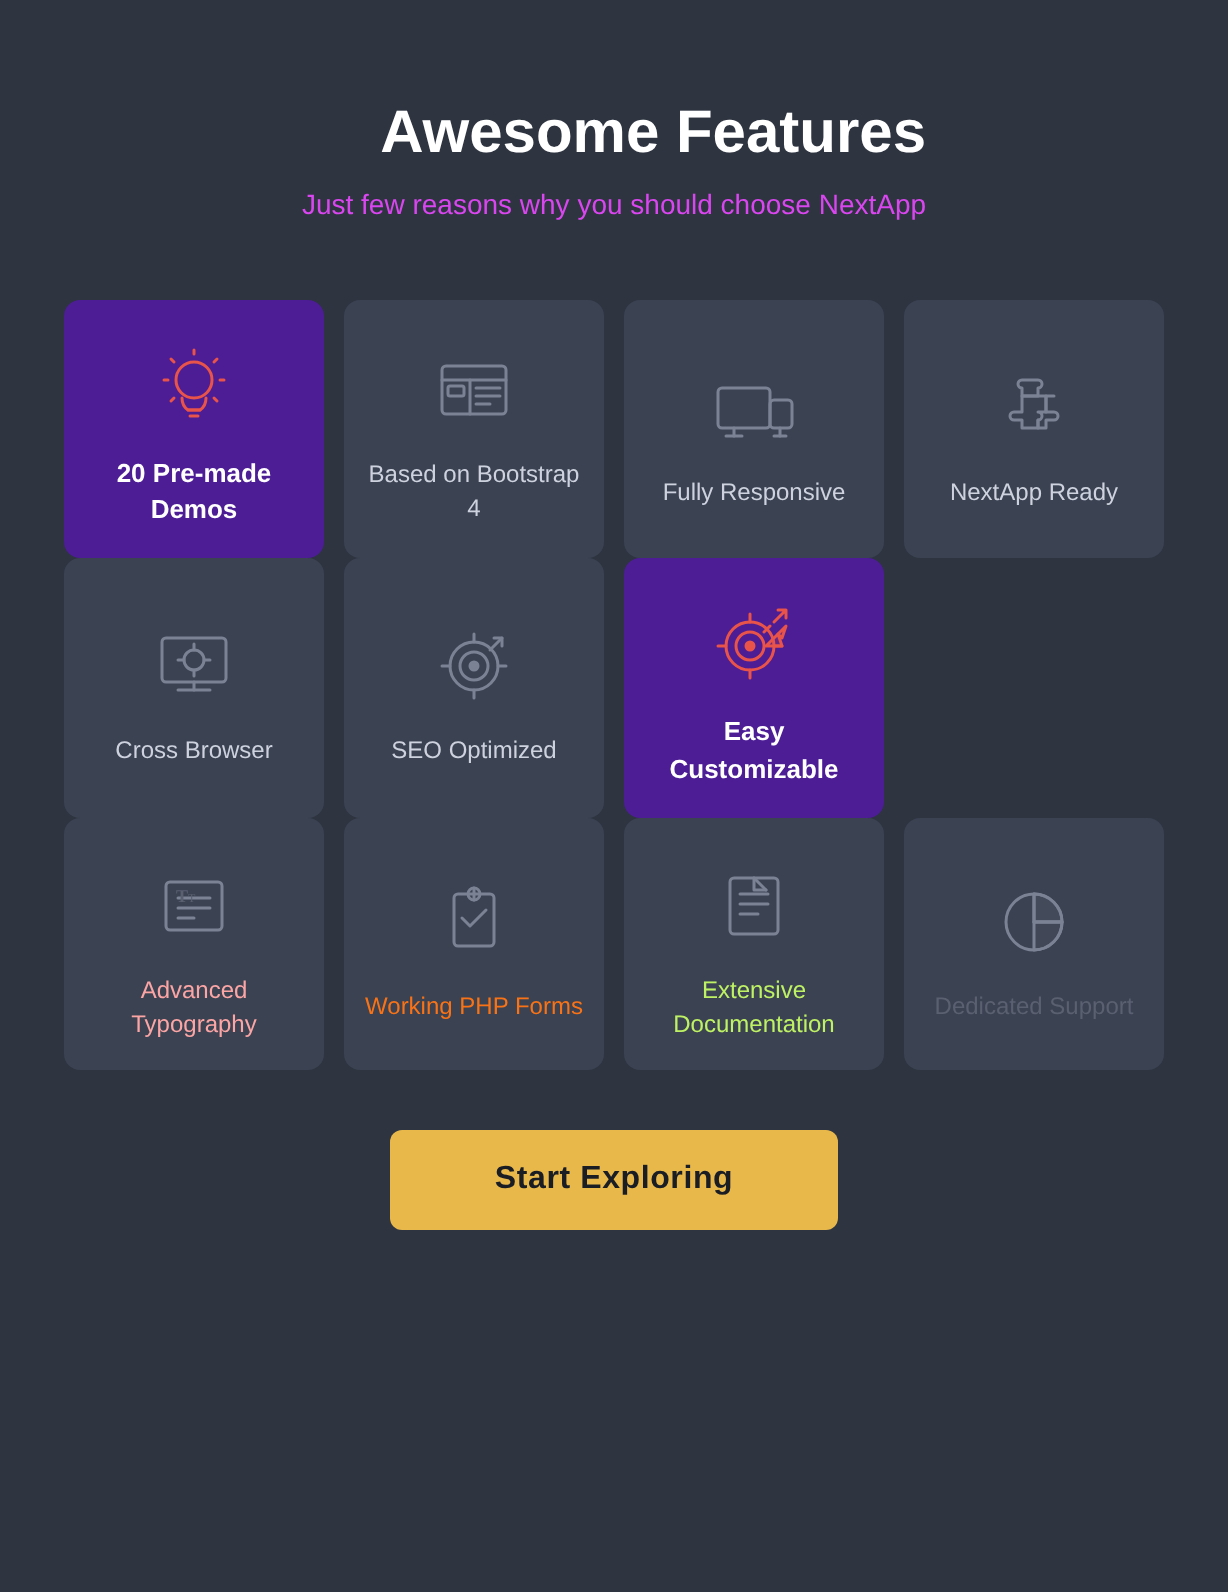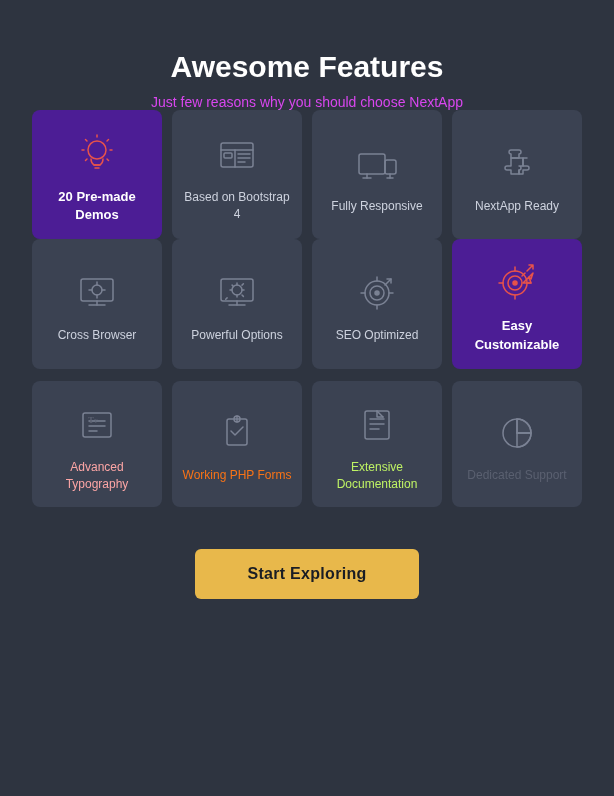--- a/index.html
+++ b/index.html
@@ -10,41 +10,42 @@
       color: #fff;
       width: 614px;
       min-height: 796px;
       display: flex;
       flex-direction: column;
       align-items: center;
       padding: 50px 20px 40px;
     }
 
     .page-header {
-      text-align: center;
+      text-align: right;
+      margin-bottom: 40px;
     }
 
     .page-title {
       font-size: 30px;
       font-weight: 700;
       color: #fff;
       margin-bottom: 10px;
     }
 
     .page-subtitle {
       font-size: 14px;
       color: #d946ef;
     }
 
     .features-grid {
       display: grid;
       grid-template-columns: repeat(4, 130px);
       gap: 10px;
       justify-content: center;
-      margin-bottom: 12px;
+      margin-bottom: 0;
     }
 
     .feature-card {
       background-color: #3b4252;
       border-radius: 8px;
       display: flex;
       flex-direction: column;
       align-items: center;
       justify-content: center;
       padding: 20px 10px 15px;
@@ -191,32 +192,20 @@
         <circle cx="22" cy="19" r="5"></circle>
         <line x1="22" y1="14" x2="22" y2="11"></line>
         <line x1="27" y1="19" x2="30" y2="19"></line>
         <line x1="22" y1="24" x2="22" y2="27"></line>
         <line x1="17" y1="19" x2="14" y2="19"></line>
       </svg>
     </div>
     <div class="card-label">Cross Browser</div>
   </div>
 
-  <div class="feature-card">
-    <div class="card-icon card-icon-gray">
-      <svg viewBox="0 0 44 44" fill="none" stroke="#7b8294" stroke-width="1.5" stroke-linecap="round" stroke-linejoin="round">
-        <rect x="6" y="8" width="32" height="22" rx="2"></rect>
-        <circle cx="22" cy="19" r="5"></circle>
-        <path d="M22 14v-2m0 14v-2m-5-5h-2m14 0h-2m-8.5-3.5-1.4-1.4m11.3 11.3-1.4-1.4m0-9.9 1.4-1.4M10.7 28.3l1.4-1.4"></path>
-        <line x1="14" y1="34" x2="30" y2="34"></line>
-        <line x1="22" y1="30" x2="22" y2="34"></line>
-      </svg>
-    </div>
-    <div class="card-label">Powerful Options</div>
-  </div>
 
   <div class="feature-card">
     <div class="card-icon card-icon-gray">
       <svg viewBox="0 0 44 44" fill="none" stroke="#7b8294" stroke-width="1.5" stroke-linecap="round" stroke-linejoin="round">
         <circle cx="22" cy="22" r="12"></circle>
         <circle cx="22" cy="22" r="7"></circle>
         <circle cx="22" cy="22" r="2" fill="#7b8294"></circle>
         <line x1="22" y1="10" x2="22" y2="6"></line>
         <line x1="22" y1="38" x2="22" y2="34"></line>
         <line x1="10" y1="22" x2="6" y2="22"></line>

